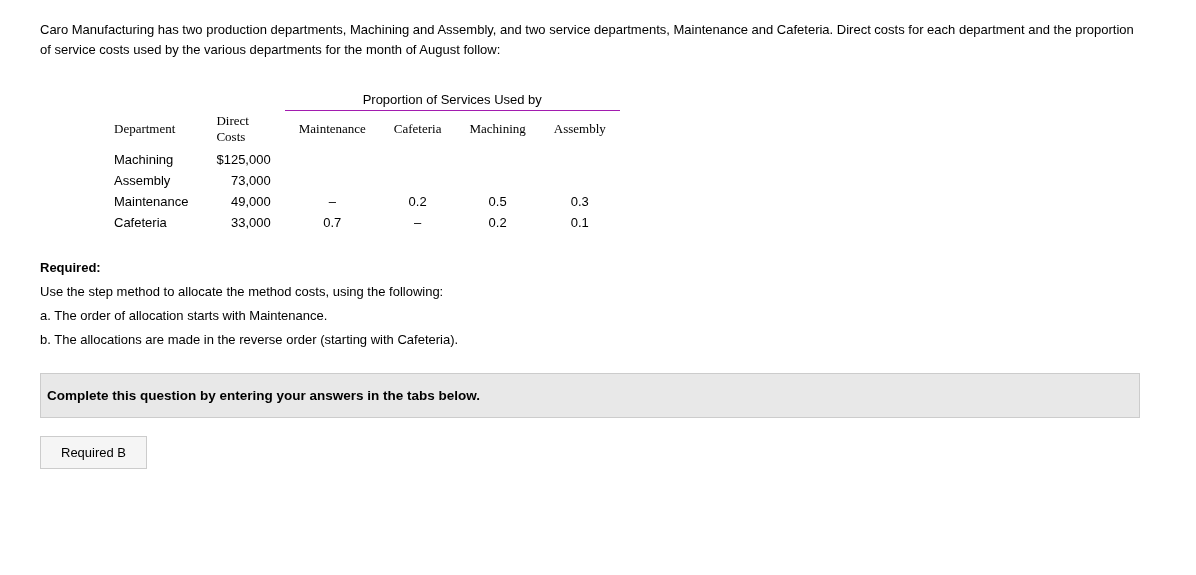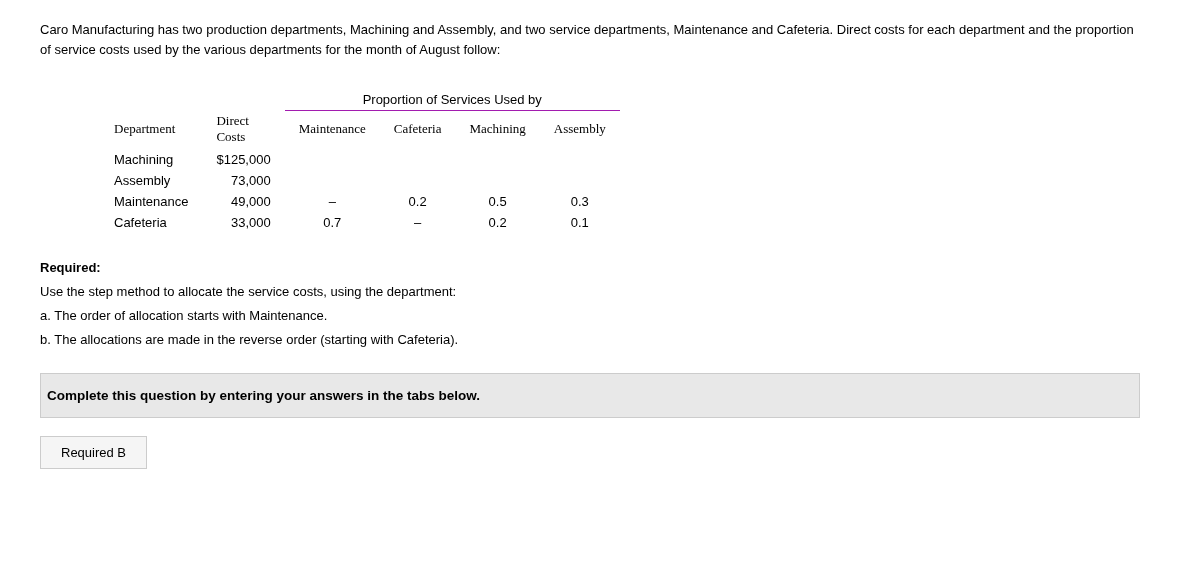--- a/index.html
+++ b/index.html
@@ -164,21 +164,21 @@
             <td class="col-center">–</td>
             <td class="col-center">0.2</td>
             <td class="col-center">0.1</td>
           </tr>
         </tbody>
     </table>
   </div>
 
   <div class="required-section">
     <p><span class="bold">Required:</span></p>
-    <p>Use the step method to allocate the service costs, using the department:</p>
+    <p>Use the step method to allocate the method costs, using the following:</p>
     <p>a. The order of allocation starts with Maintenance.</p>
     <p>b. The allocations are made in the reverse order (starting with Cafeteria).</p>
   </div>
 
   <div class="complete-box">
     <span>Complete this question by entering your answers in the tabs below.</span>
   </div>
 
   <div class="tabs-row" id="tabs-container">
       <div class="tab">Required B</div>

